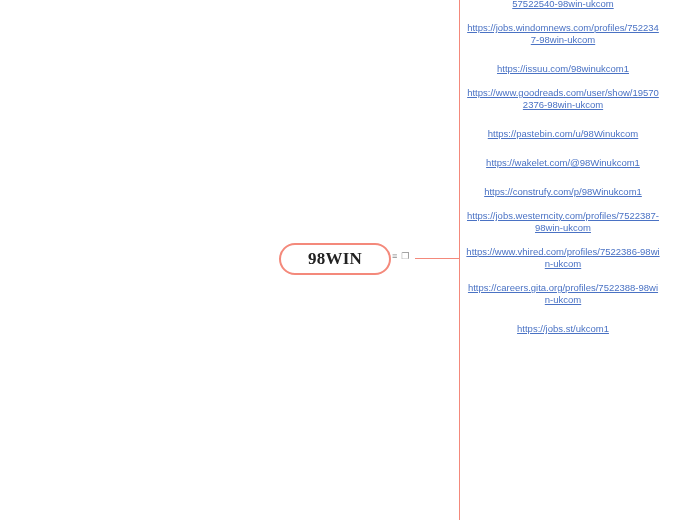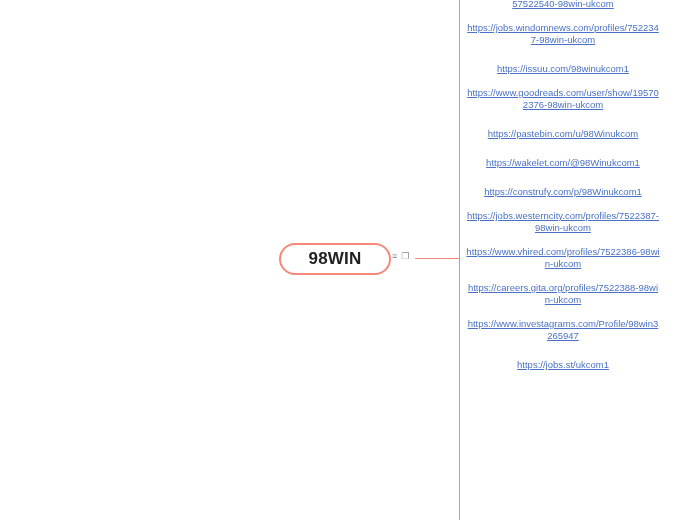--- a/index.html
+++ b/index.html
@@ -29,20 +29,21 @@
     top: 243px;
     width: 112px;
     height: 32px;
     box-sizing: border-box;
     border: 2px solid #f4897b;
     border-radius: 16px;
     background: #ffffff;
     display: flex;
     align-items: center;
     justify-content: center;
+    font-family: Liberation Serif, serif;
   }
   .root-node .root-label {
     font-size: 17px;
     font-weight: bold;
     color: #222222;
     letter-spacing: 0.2px;
     white-space: nowrap;
   }
 
   
@@ -137,18 +138,17 @@
     <div class="branch"><a>57522540-98win-ukcom</a></div>
     <div class="branch"><a>https://jobs.windomnews.com/profiles/7522347-98win-ukcom</a></div>
     <div class="branch"><a>https://issuu.com/98winukcom1</a></div>
     <div class="branch"><a>https://www.goodreads.com/user/show/195702376-98win-ukcom</a></div>
     <div class="branch"><a>https://pastebin.com/u/98Winukcom</a></div>
     <div class="branch"><a>https://wakelet.com/@98Winukcom1</a></div>
     <div class="branch"><a>https://construfy.com/p/98Winukcom1</a></div>
     <div class="branch"><a>https://jobs.westerncity.com/profiles/7522387-98win-ukcom</a></div>
     <div class="branch"><a>https://www.vhired.com/profiles/7522386-98win-ukcom</a></div>
     <div class="branch"><a>https://careers.gita.org/profiles/7522388-98win-ukcom</a></div>
-    <div class="branch"><a>https://www.investagrams.com/Profile/98win3265947</a></div>
     <div class="branch"><a>https://jobs.st/ukcom1</a></div>
 
   </div>
 
 </div>
 
 </body></html>

